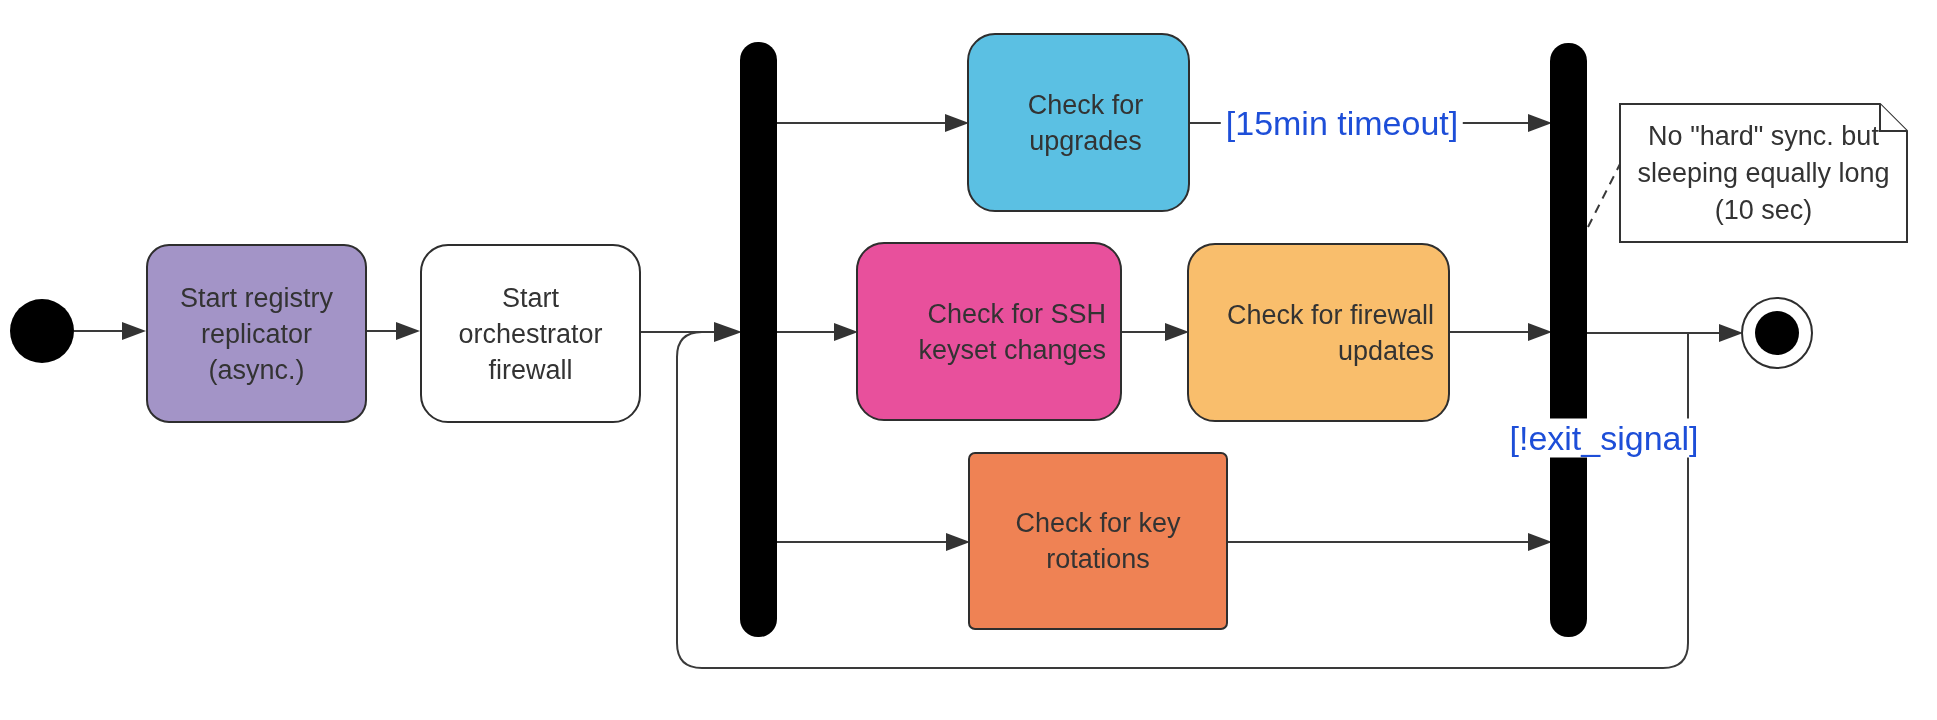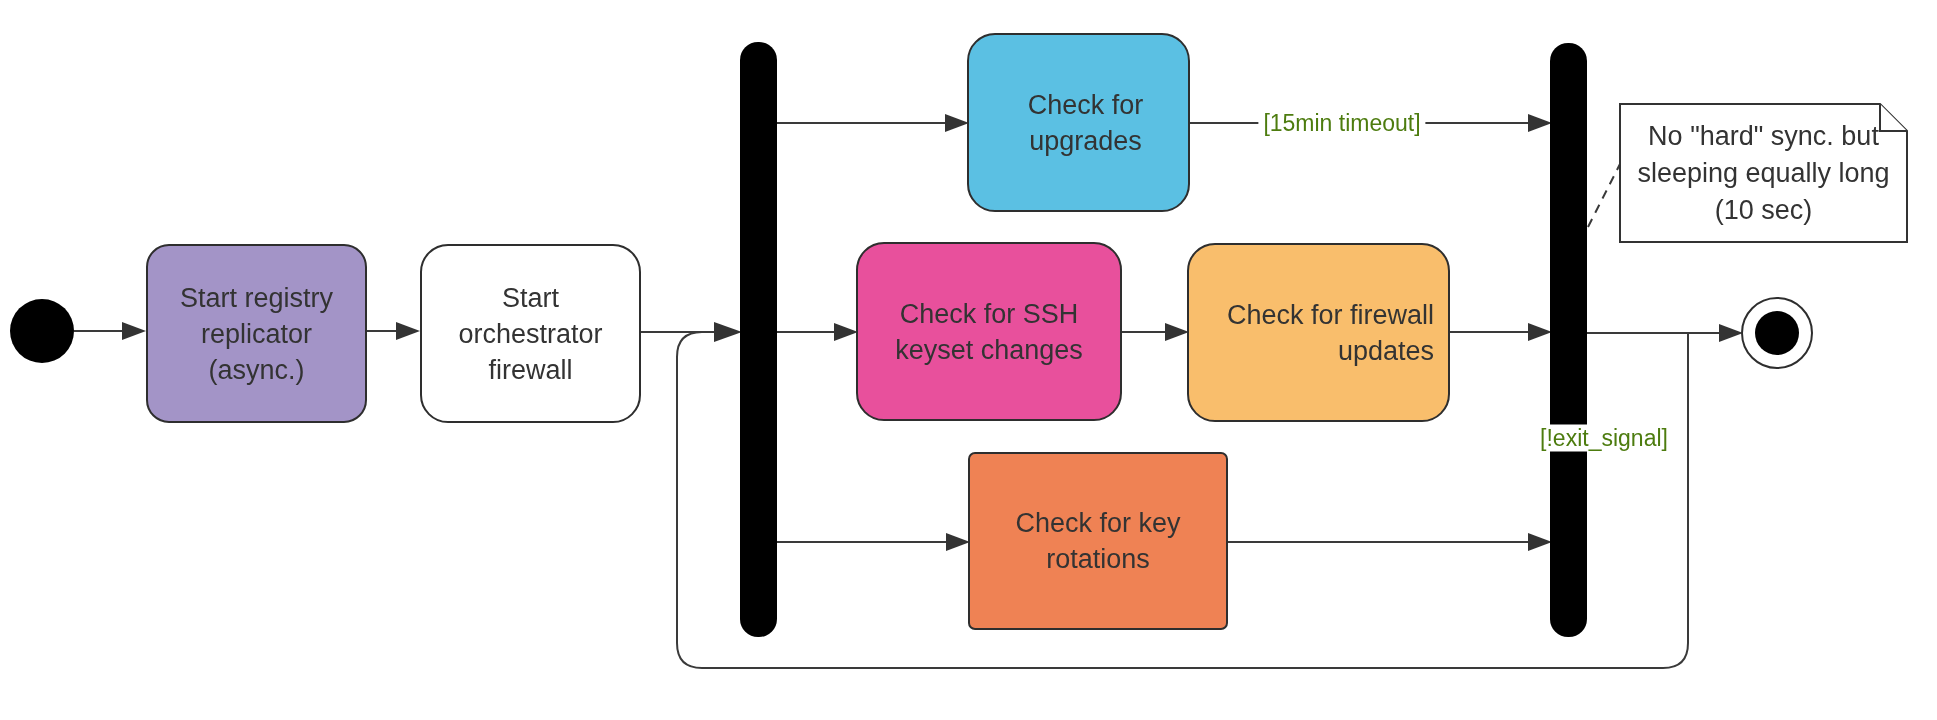--- a/index.html
+++ b/index.html
@@ -79,23 +79,23 @@
   #final-node .final-inner {
     width: 44px; height: 44px;
     background: #000000;
     border-radius: 50%;
   }
   .edge-label {
     position: absolute;
     transform: translate(-50%, -50%);
     background: #ffffff;
     padding: 0 5px;
-    font-size: 23px;
+    font-size: 34px;
     white-space: nowrap;
-    color: #4d7c0f;
+    color: #1d4ed8;
   }
   #note {
     position: absolute;
     left: 1619px; top: 103px;
     width: 289px; height: 140px;
   }
   #note svg { position: absolute; left: 0; top: 0; }
   #note .note-text {
     position: absolute;
     left: 7px; top: 0;
@@ -186,21 +186,21 @@
   <div class="activity fill-white" style="left:420px; top:244px; width:221px; height:179px;">
     <span>Start orchestrator firewall</span>
   </div>
 
   <div class="bar" style="left:740px; top:42px; width:37px; height:595px;"></div>
 
   <div class="activity fill-blue" style="left:967px; top:33px; width:223px; height:179px;">
     <span>Check for upgrades</span>
   </div>
 
-  <div class="activity fill-pink" style="left:856px; top:242px; width:266px; height:179px;">
+  <div class="activity fill-pink" style="left:856px; top:242px; width:266px; height:179px;text-align:right;">
     <span>Check for SSH keyset changes</span>
   </div>
 
   <div class="activity fill-firewall" style="left:1187px; top:243px; width:263px; height:179px;">
     <span>Check for firewall updates</span>
   </div>
 
   <div class="activity fill-orange" style="left:968px; top:452px; width:260px; height:178px;border-radius:7px;">
     <span>Check for key rotations</span>
   </div>

